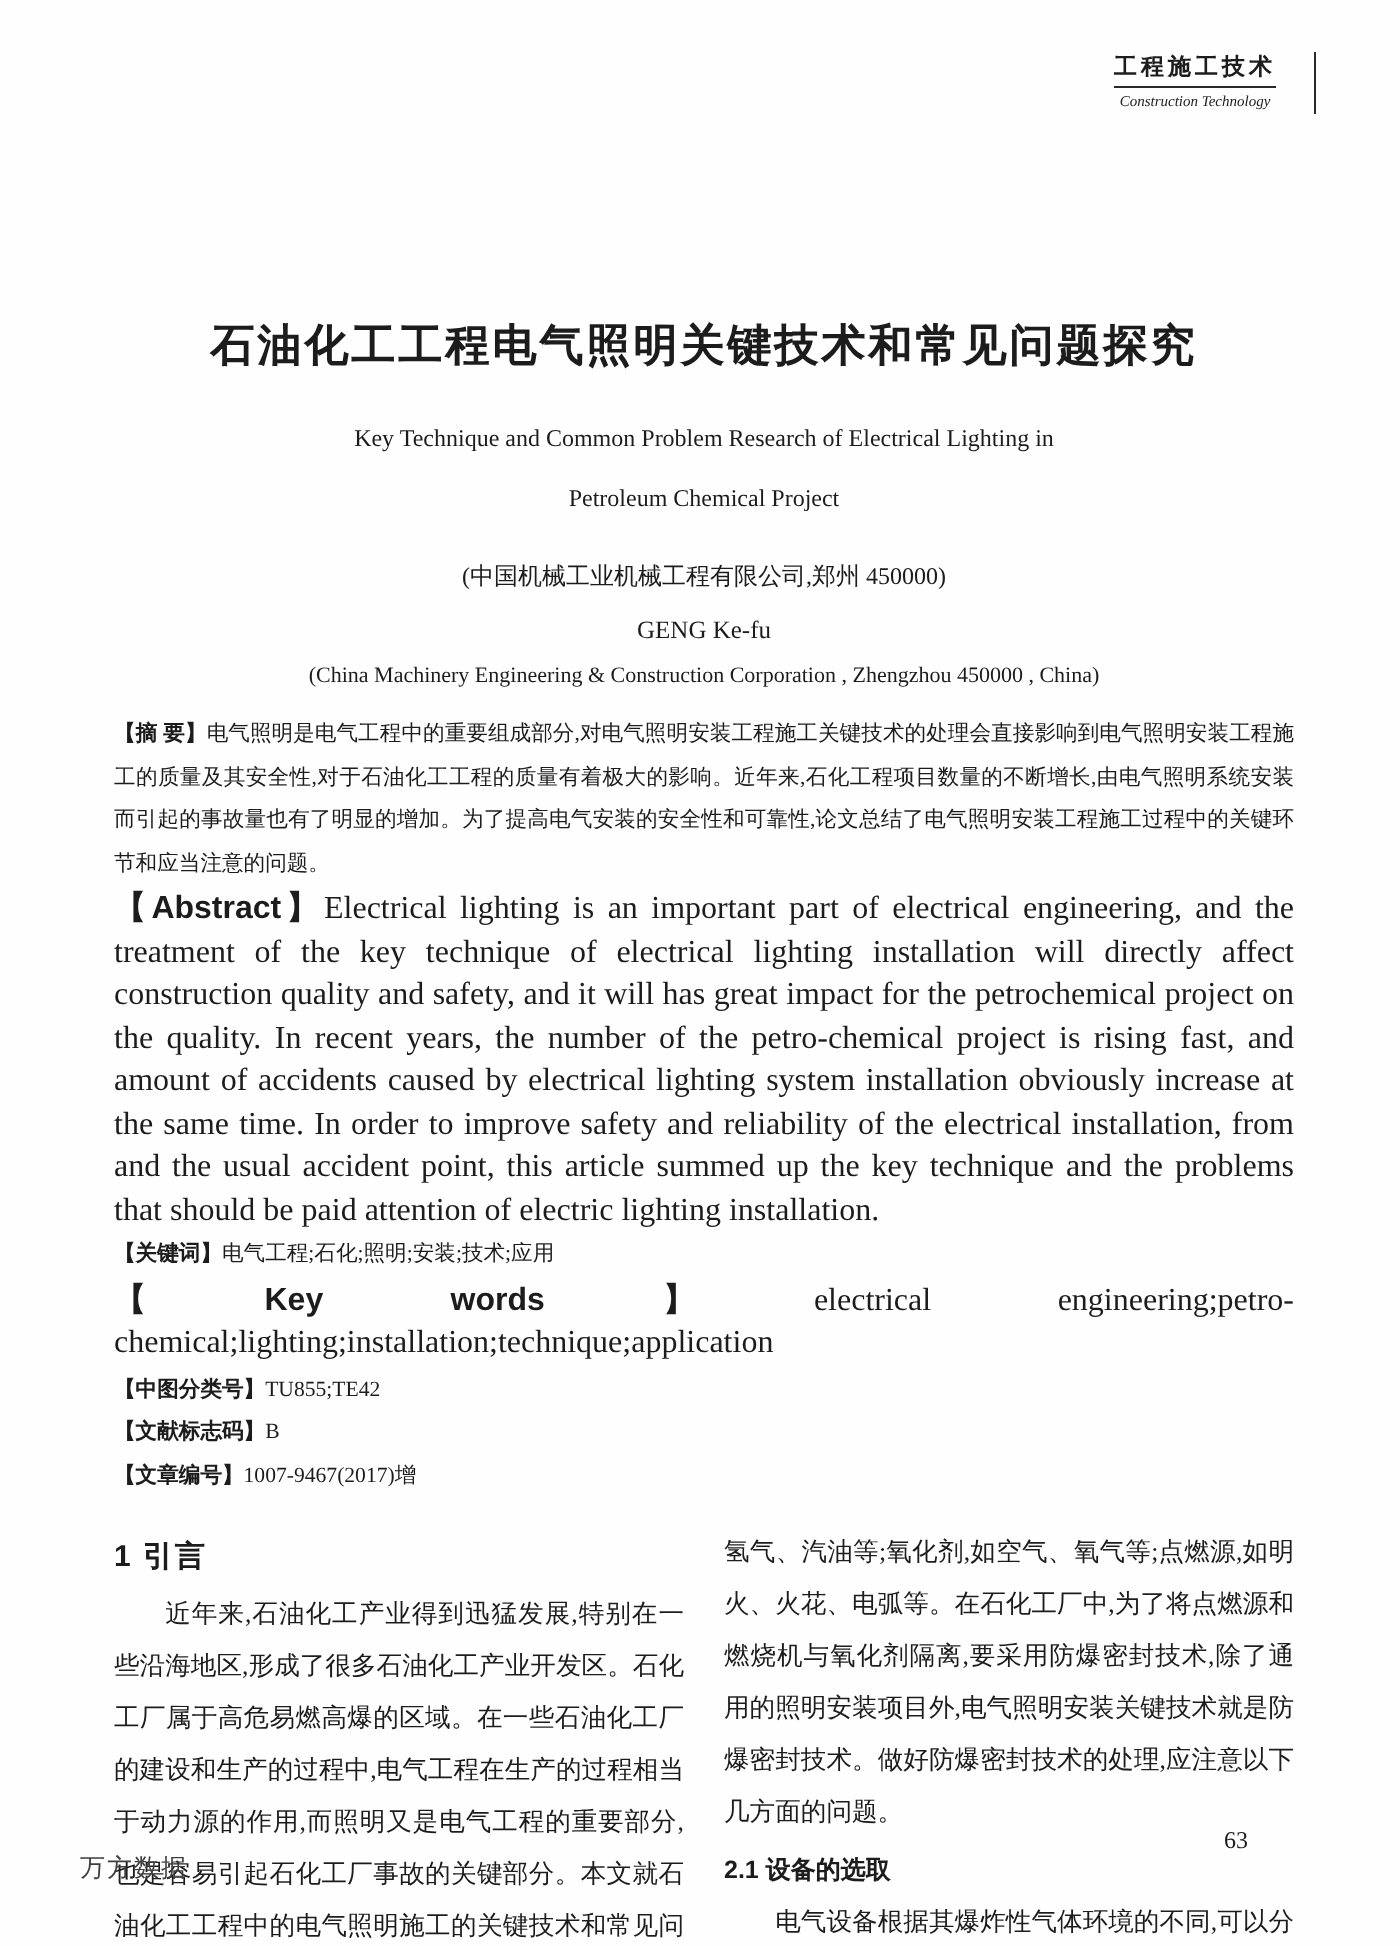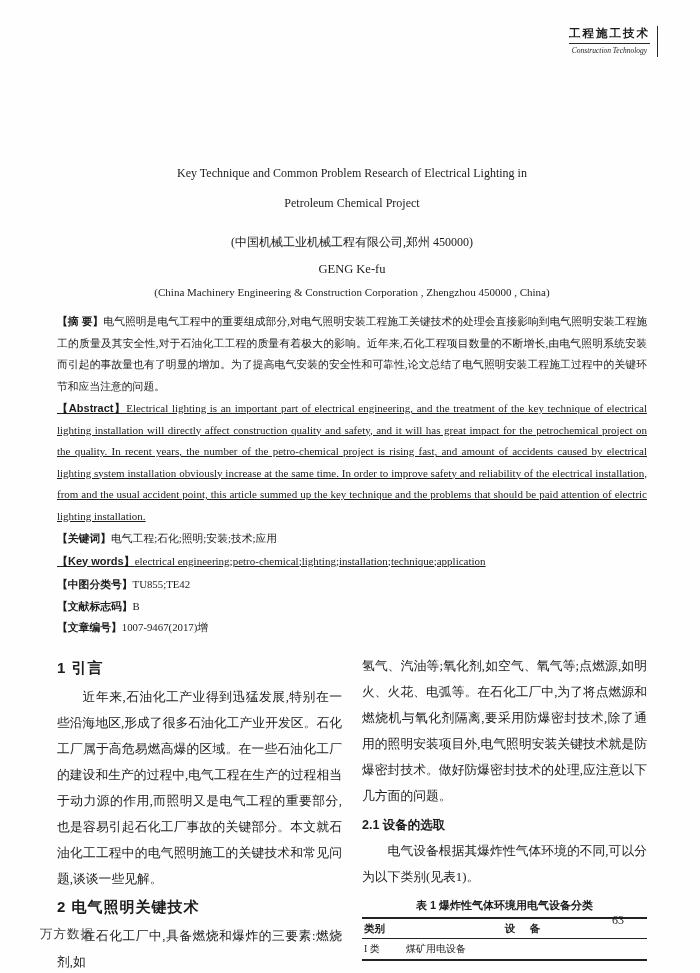--- a/index.html
+++ b/index.html
@@ -5,21 +5,21 @@
   * { margin:0; padding:0; box-sizing:border-box; }
   html,body { background:#e8e8e6; }
   .page {
     position:relative; width:700px; height:973px; margin:0 auto;
     background:#fefefe; color:#1c1c1c; overflow:hidden;
     font-family:"Liberation Serif","DejaVu Serif",serif;
   }
   
   .badge {
     position:absolute; top:26px; right:42px; text-align:center;
-    border-right:1.5px solid #2a2a2a; padding:0 7px 2px 4px;
+    border-right:1.5px solid #2a2a2a; padding:0 19px 2px 4px;
   }
   .badge .cn {
     display:block; font-family:"Liberation Sans","DejaVu Sans",sans-serif;
     font-weight:bold; font-size:11.5px; letter-spacing:2px;
     border-bottom:1.5px solid #2a2a2a; padding-bottom:2px;
   }
   .badge .en {
     display:block; font-style:italic; font-size:7.5px; margin-top:2px; color:#222;
   }
   .content { position:absolute; left:57px; top:158px; width:590px; }
@@ -29,21 +29,21 @@
   }
   .title-en { text-align:center; font-size:12px; line-height:30px; }
   .title-en.second { margin-bottom:16px; }
   .author-cn { text-align:center; font-size:13.5px; letter-spacing:6px; margin-bottom:11px; }
   .affil-cn { text-align:center; font-size:12px; margin-bottom:11px; }
   .author-en { text-align:center; font-size:12.5px; margin-bottom:9px; }
   .affil-en { text-align:center; font-size:11px; margin-bottom:13px; }
   .meta { font-size:10.8px; line-height:21.5px; text-align:justify; }
   .meta p { margin-bottom:1px; }
   .lbl { font-family:"Liberation Sans","DejaVu Sans",sans-serif; font-weight:bold; }
-  .abstract-en { font-size:11px;text-decoration:underline; }
+  .abstract-en { font-size:16px; }
   .class-line { display:flex; margin-top:2px; margin-bottom:14px;flex-direction:column; }
   .class-line .seg1 { width:240px; }
   .class-line .seg2 { width:160px; }
   .class-line .seg3 { flex:1; }
   
   .columns { display:flex; gap:20px; margin-top:8px; height:318px; }
   .col { width:285px; display:flex; flex-direction:column; }
   .col-right { width:285px; }
   .body-text { font-size:12.8px; line-height:26px; text-align:justify; }
   .indent { text-indent:2em; }
@@ -82,20 +82,21 @@
 
 <div class="page">
 
   <div class="badge">
     <span class="cn">工程施工技术</span>
     <span class="en">Construction Technology</span>
   </div>
 
   <div class="content">
 
+    <div class="title-cn">石油化工工程电气照明关键技术和常见问题探究</div>
     <div class="title-en">Key Technique and Common Problem Research of Electrical Lighting in</div>
     <div class="title-en second">Petroleum Chemical Project</div>
 
     <div class="affil-cn">(中国机械工业机械工程有限公司,郑州 450000)</div>
     <div class="author-en">GENG Ke-fu</div>
     <div class="affil-en">(China Machinery Engineering &amp; Construction Corporation , Zhengzhou 450000 , China)</div>
 
     <div class="meta">
       <p><span class="lbl">【摘  要】</span><span>电气照明是电气工程中的重要组成部分,对电气照明安装工程施工关键技术的处理会直接影响到电气照明安装工程施工的质量及其安全性,对于石油化工工程的质量有着极大的影响。近年来,石化工程项目数量的不断增长,由电气照明系统安装而引起的事故量也有了明显的增加。为了提高电气安装的安全性和可靠性,论文总结了电气照明安装工程施工过程中的关键环节和应当注意的问题。</span></p>
       <p class="abstract-en"><span class="lbl">【Abstract】</span><span>Electrical lighting is an important part of electrical engineering, and the treatment of the key technique of electrical lighting installation will directly affect construction quality and safety, and it will has great impact for the petrochemical project on the quality. In recent years, the number of the petro-chemical project is rising fast, and amount of accidents caused by electrical lighting system installation obviously increase at the same time. In order to improve safety and reliability of the electrical installation, from and the usual accident point, this article summed up the key technique and the problems that should be paid attention of electric lighting installation.</span></p>

